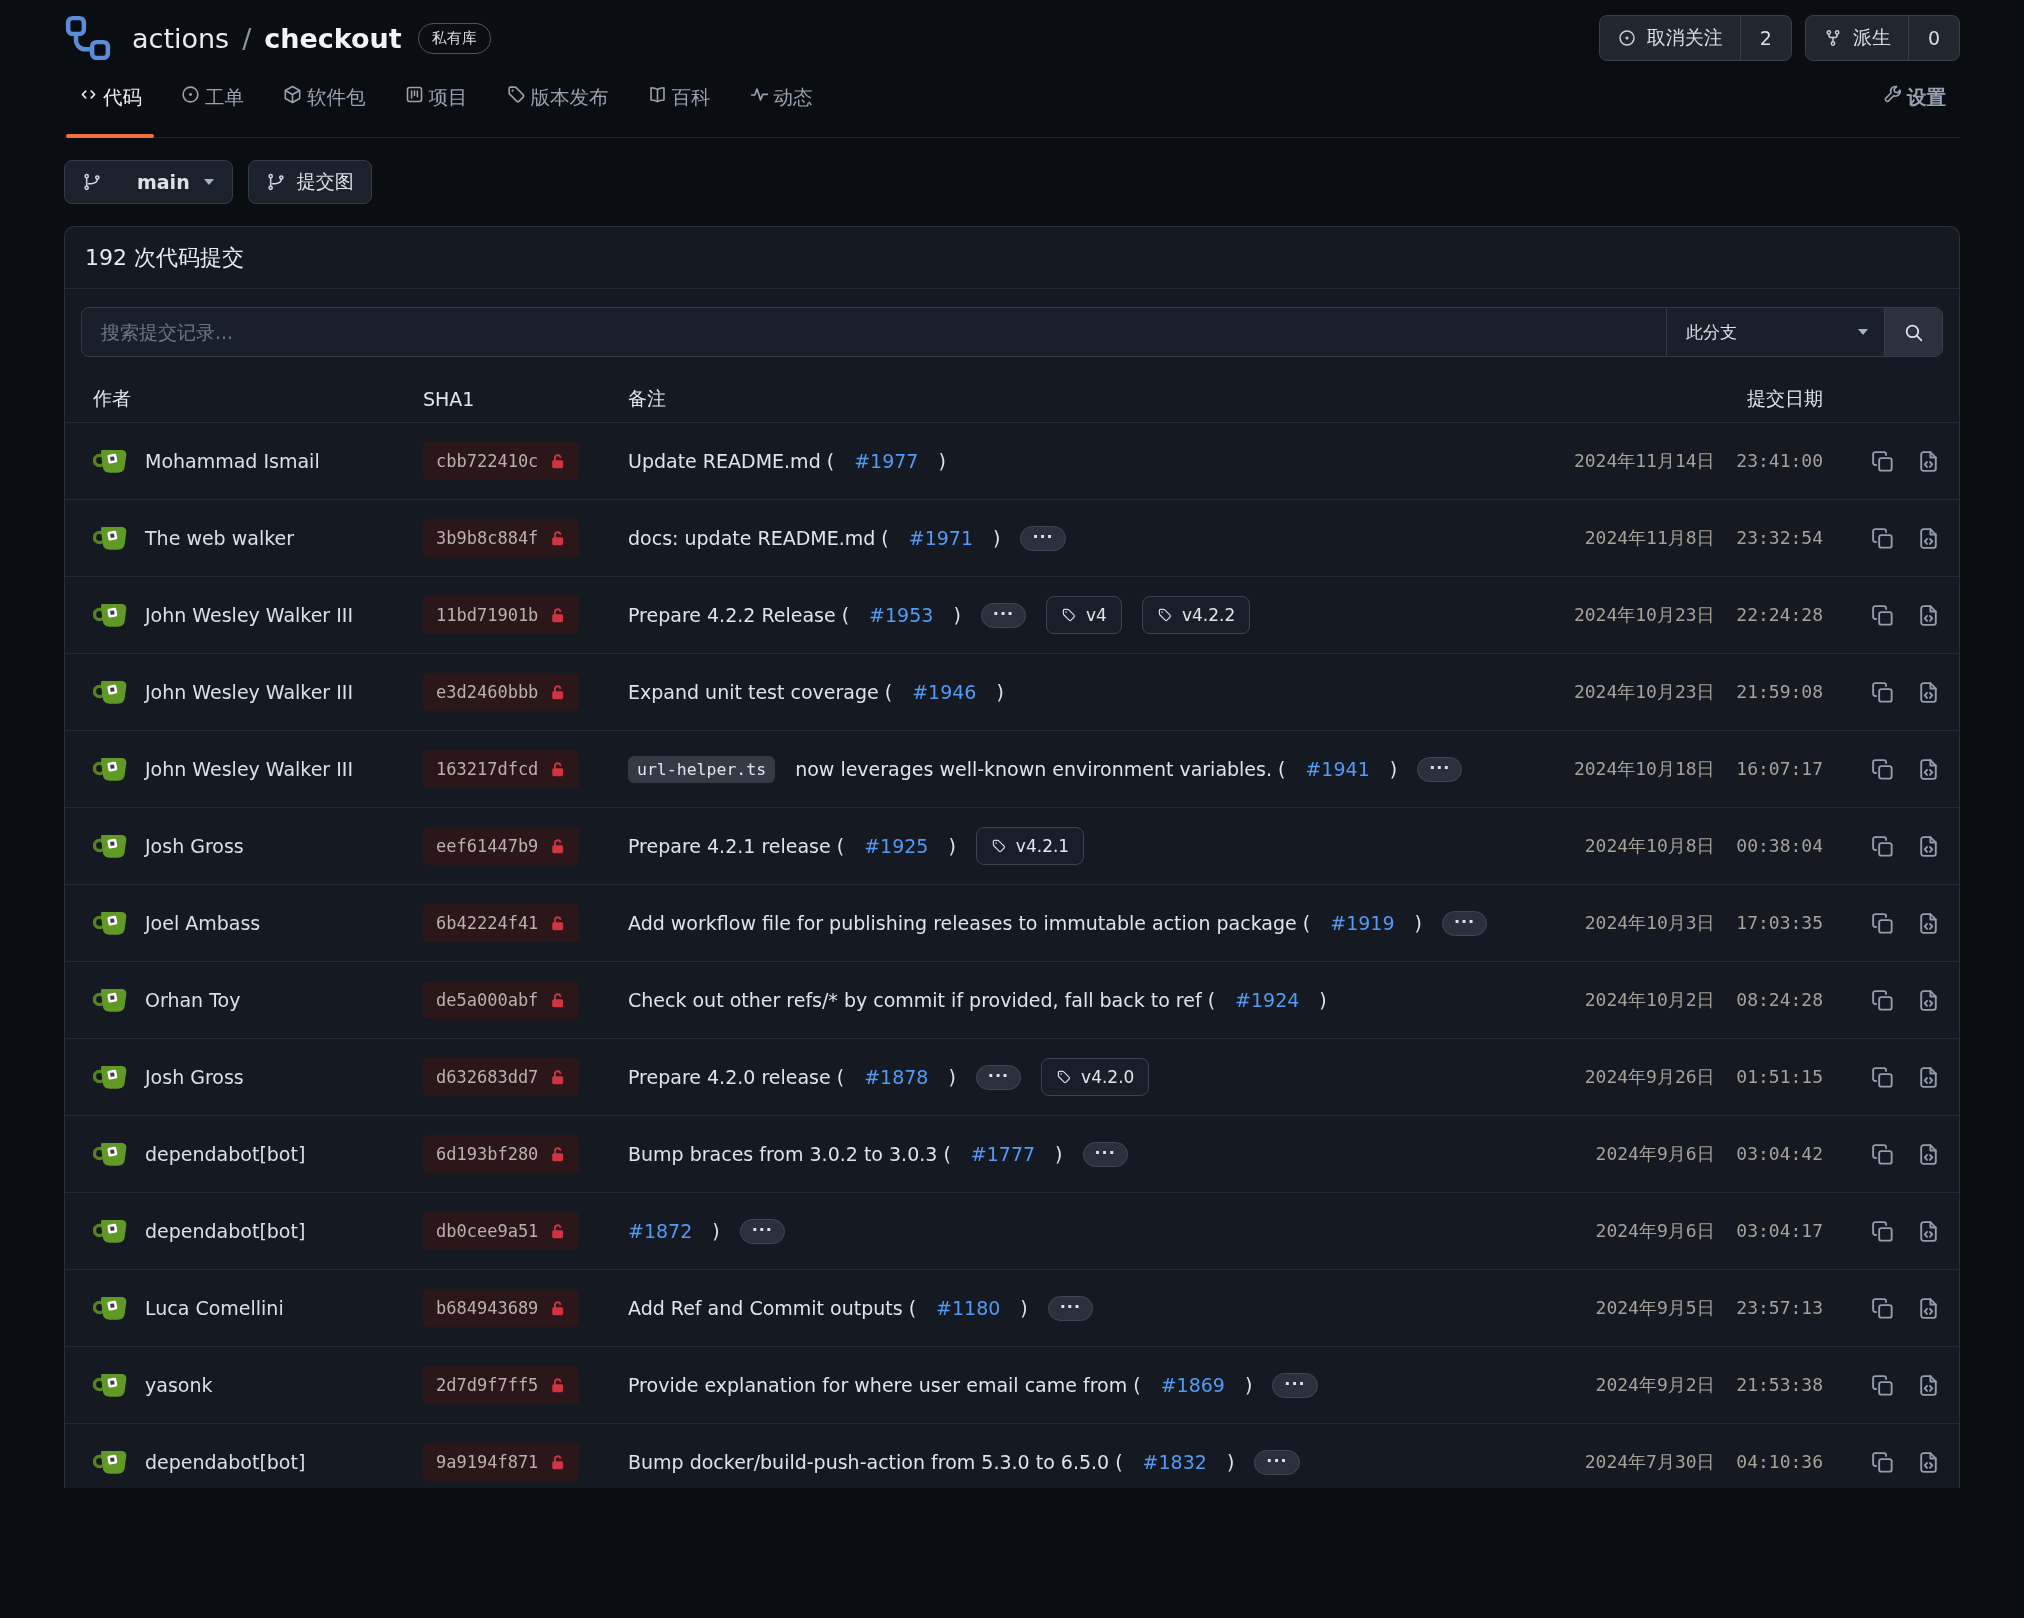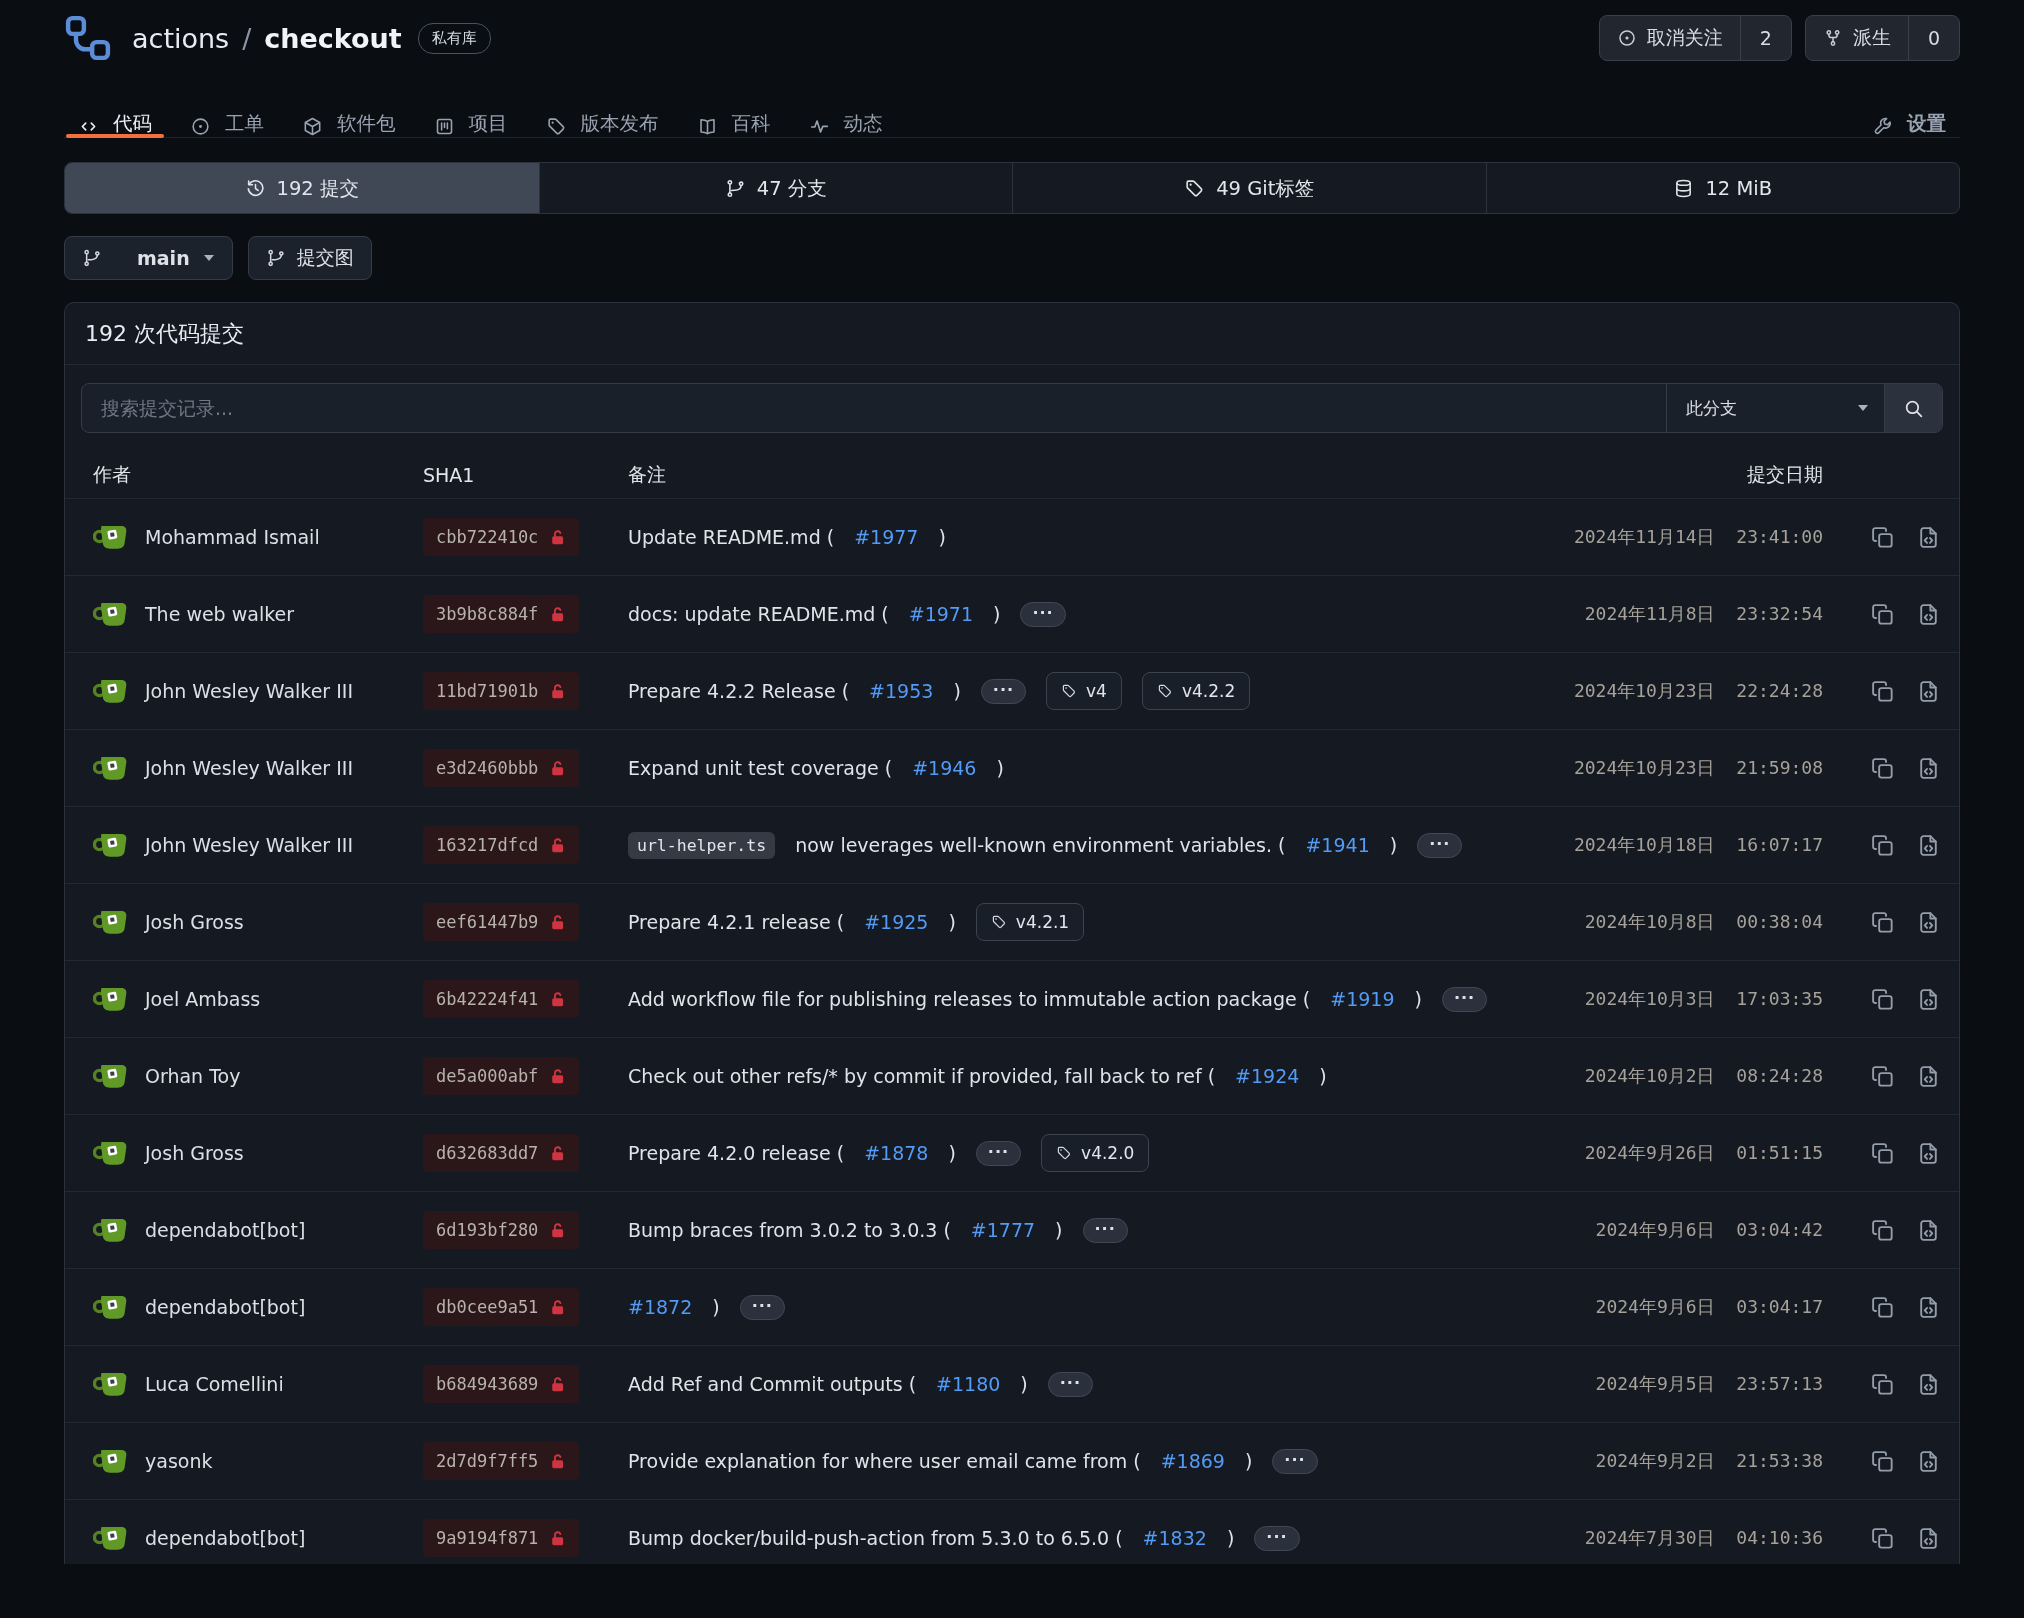--- a/index.html
+++ b/index.html
@@ -35,21 +35,21 @@
   .btn-group svg { width:20px; height:20px; color:#c7cdd7; }
 
   
   .mirror { margin-top:15px; font-size:19px; color:#98a1b0; display:flex; gap:9px; align-items:center; }
   .mirror a { color:#4a90e2; text-decoration:none; }
   .mirror .sync-time { color:#cfd4dc; }
 
   
   .tabs { margin-top:20px; display:flex; align-items:stretch; gap:10px;
           border-bottom:1px solid #1e242d; height:54px; }
-  .tab { display:flex; align-items:flex-end; gap:14px; padding:0 14px;
+  .tab { display:flex; align-items:flex-start; gap:4px; padding:0 14px;
          color:#99a2b1; font-size:19.5px; cursor:pointer; position:relative; }
   .tab svg { width:21px; height:21px; }
   .tab.active { color:#ebeef3; }
   .tab.active::after { content:""; position:absolute; left:2px; right:2px; bottom:-1px;
                        height:4px; background:#f2703f; border-radius:2px; }
   .tab.right { margin-left:auto;font-weight:bold; }
 
   
   .stats { margin-top:24px; display:grid; grid-template-columns:repeat(4,1fr);
            height:52px; border:1px solid #2c323e; border-radius:8px; overflow:hidden;
@@ -304,46 +304,20 @@
       <span>动态</span>
     </a>
     <a class="tab right">
       <svg>
           <use href="#i-wrench"></use>
         </svg>
       <span>设置</span>
     </a>
   </nav>
 
-  <div class="stats">
-    <a class="stat active">
-      <svg>
-          <use href="#i-history"></use>
-        </svg>
-      <span>192 提交</span>
-    </a>
-    <a class="stat">
-      <svg>
-          <use href="#i-branch"></use>
-        </svg>
-      <span>47 分支</span>
-    </a>
-    <a class="stat">
-      <svg>
-          <use href="#i-tag"></use>
-        </svg>
-      <span>49 Git标签</span>
-    </a>
-    <a class="stat">
-      <svg>
-          <use href="#i-db"></use>
-        </svg>
-      <span>12 MiB</span>
-    </a>
-  </div>
 
   <div class="toolbar">
     <div class="tbtn">
       <svg class="g">
           <use href="#i-branch"></use>
         </svg>
       <span class="b">main</span>
       <svg class="c">
           <use href="#i-caret"></use>
         </svg>

